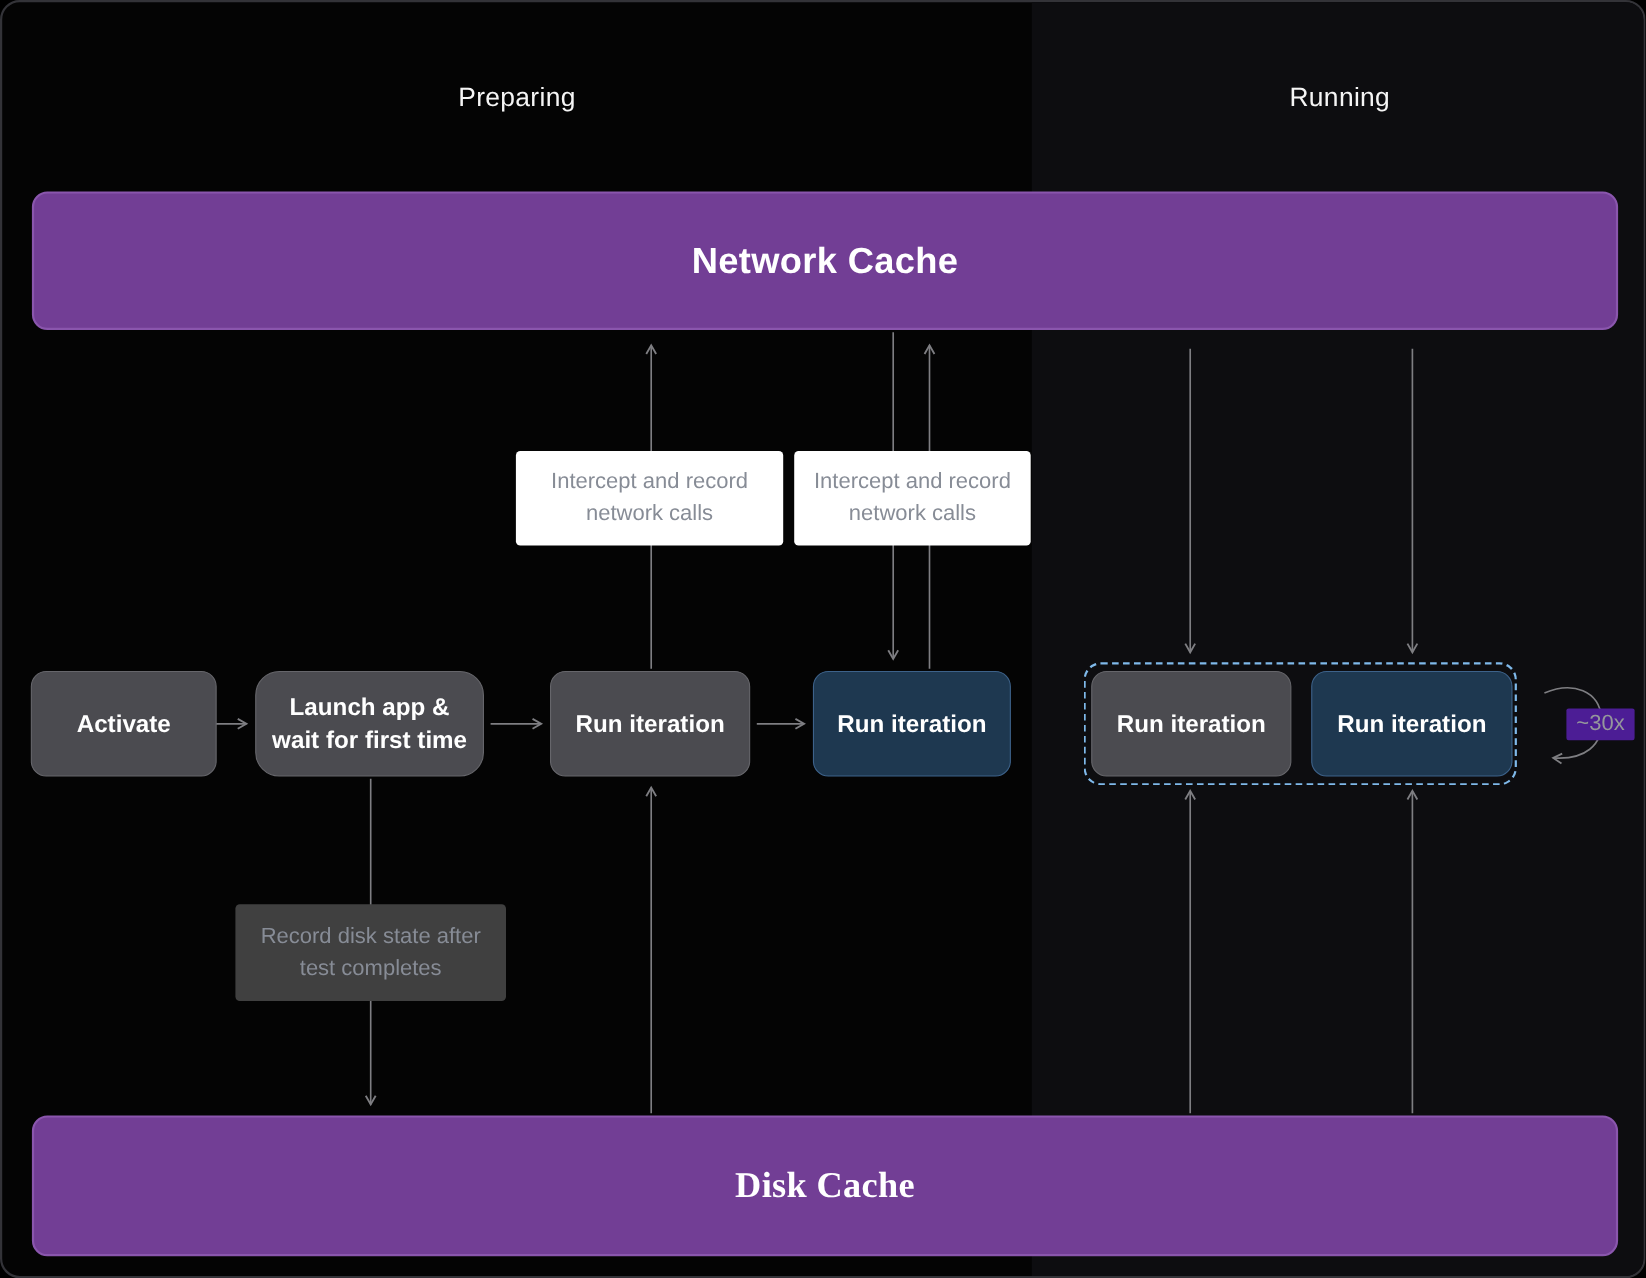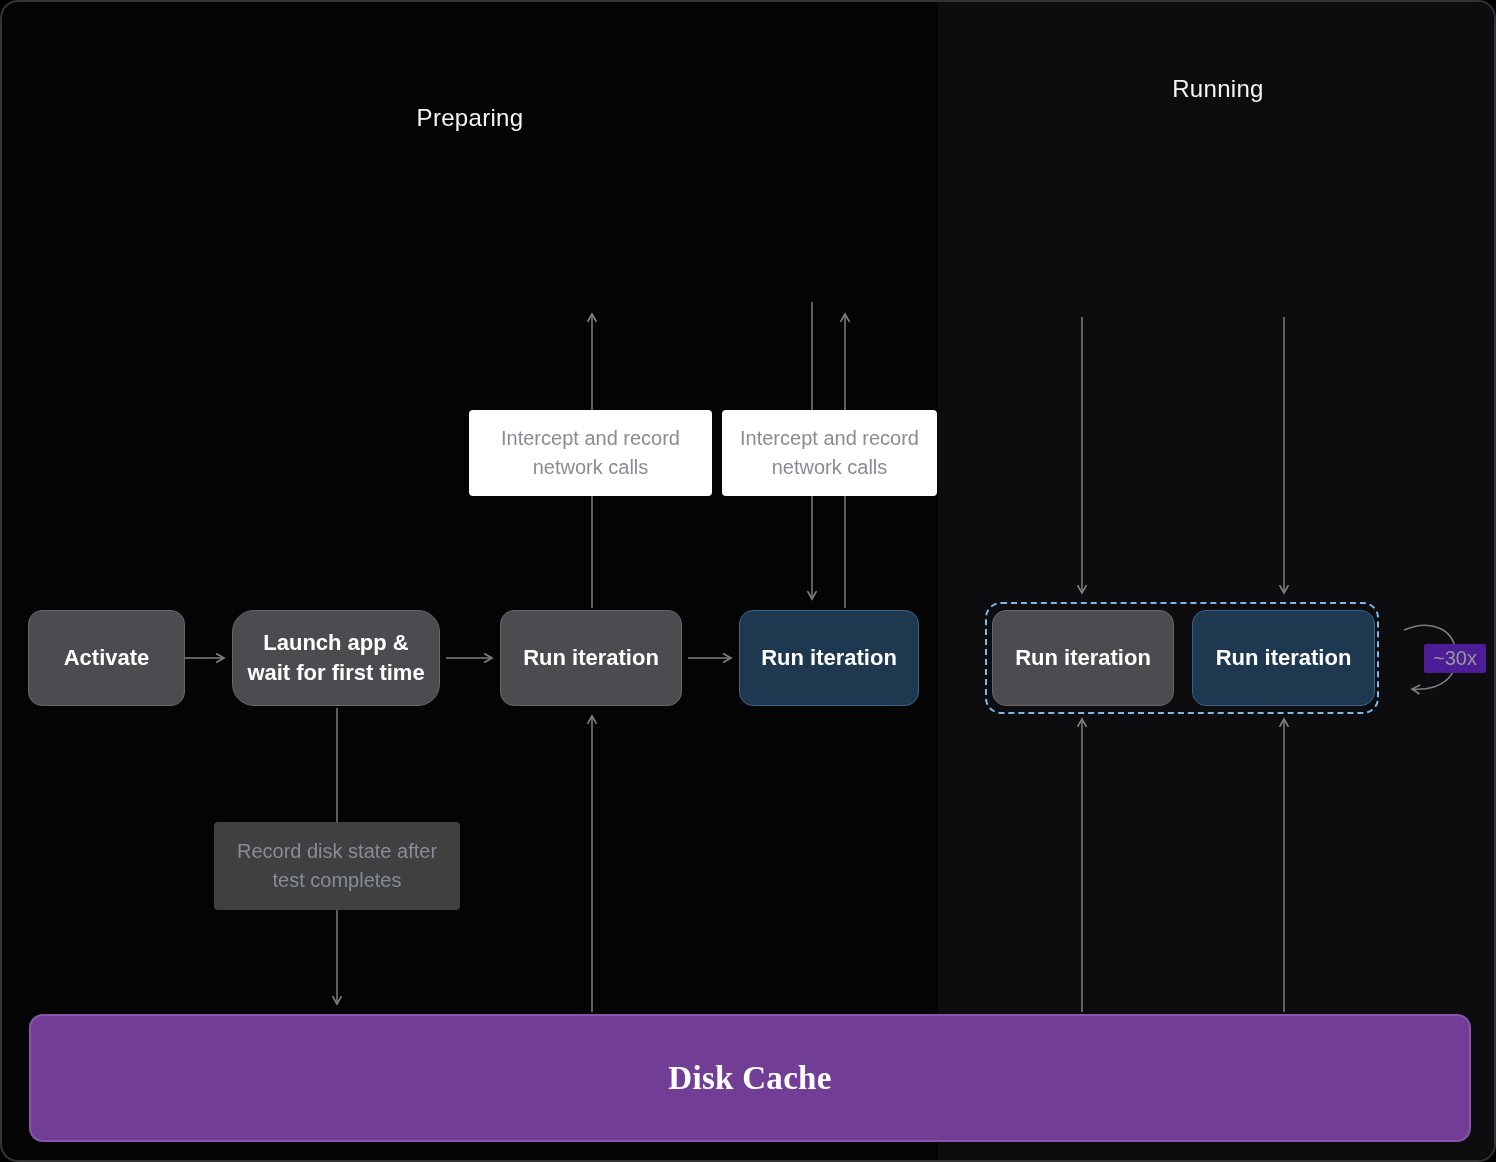--- a/index.html
+++ b/index.html
@@ -12,21 +12,21 @@
   }
   .running-bg{
     position:absolute;left:936px;top:0;width:560px;height:1162px;
     background:#0d0d10;
   }
   .section-label{
     position:absolute;top:72px;height:30px;color:#f5f5f5;
     font-size:24px;font-weight:500;letter-spacing:.3px;
     display:flex;align-items:center;justify-content:center;
   }
-  .section-label.preparing{left:0;width:936px;margin-top:29px;}
+  .section-label.preparing{left:0;width:936px;}
   .section-label.running{left:936px;width:560px;}
 
   .cache-bar{
     position:absolute;left:27px;width:1442px;border-radius:14px;
     background:#723e95;border:2px solid #8a56ad;
     display:flex;align-items:center;justify-content:center;
     color:#fff;font-size:33px;font-weight:600;letter-spacing:.3px;
   }
   .cache-bar.network{top:172px;height:126px;}
   .cache-bar.disk{top:1012px;height:128px;font-family:Liberation Serif, serif;}
@@ -44,21 +44,21 @@
   .chip.intercept-2{left:720px;top:408px;width:215px;height:86px;}
   .chip.record-disk{left:212px;top:800px;width:246px;height:88px;background:#404040;margin-top:20px;}
 
   .node{
     position:absolute;top:608px;height:96px;border-radius:14px;
     display:flex;align-items:center;justify-content:center;text-align:center;
     color:#fff;font-size:22px;font-weight:600;line-height:1.35;padding:4px 10px;
   }
   .node.gray{background:#4b4b50;border:1.5px solid #66666b;}
   .node.blue{background:#1e3850;border:1.5px solid #3d628a;}
-  .node.activate{left:26px;width:157px;}
+  .node.activate{left:26px;width:169px;}
   .node.launch{left:230px;width:208px;border-radius:22px;}
   .node.run-prep-gray{left:498px;width:182px;}
   .node.run-prep-blue{left:737px;width:180px;}
 
   .loop-group{
     position:absolute;left:983px;top:600px;width:394px;height:112px;
     border:2px dashed #7fb9ea;border-radius:16px;
   }
   .loop-group .node{top:6px;height:96px;}
   .loop-group .node.run-run-gray{left:5px;width:182px;}
@@ -103,20 +103,23 @@
     <line x1="1080" y1="1010" x2="1080" y2="717" marker-end="url(#ah)"></line>
     <line x1="1282" y1="1010" x2="1282" y2="717" marker-end="url(#ah)"></line>
 
     <line x1="179" y1="656" x2="222" y2="656" marker-end="url(#ah)"></line>
     <line x1="444" y1="656" x2="490" y2="656" marker-end="url(#ah)"></line>
     <line x1="686" y1="656" x2="729" y2="656" marker-end="url(#ah)"></line>
 
     <path d="M 1402 628 C 1428 617, 1452 626, 1454 651 C 1456 676, 1438 689, 1410 687" marker-end="url(#ah)"></path>
   </svg>
 
+  <div class="cache-bar network">
+    <span>Network Cache</span>
+  </div>
   <div class="cache-bar disk">
     <span>Disk Cache</span>
   </div>
 
   <div class="chip intercept-1">Intercept and record network calls</div>
   <div class="chip intercept-2">Intercept and record network calls</div>
   <div class="chip record-disk">Record disk state after test completes</div>
 
   <div class="node gray activate">Activate</div>
   <div class="node gray launch">Launch app &amp; wait for first time</div>

